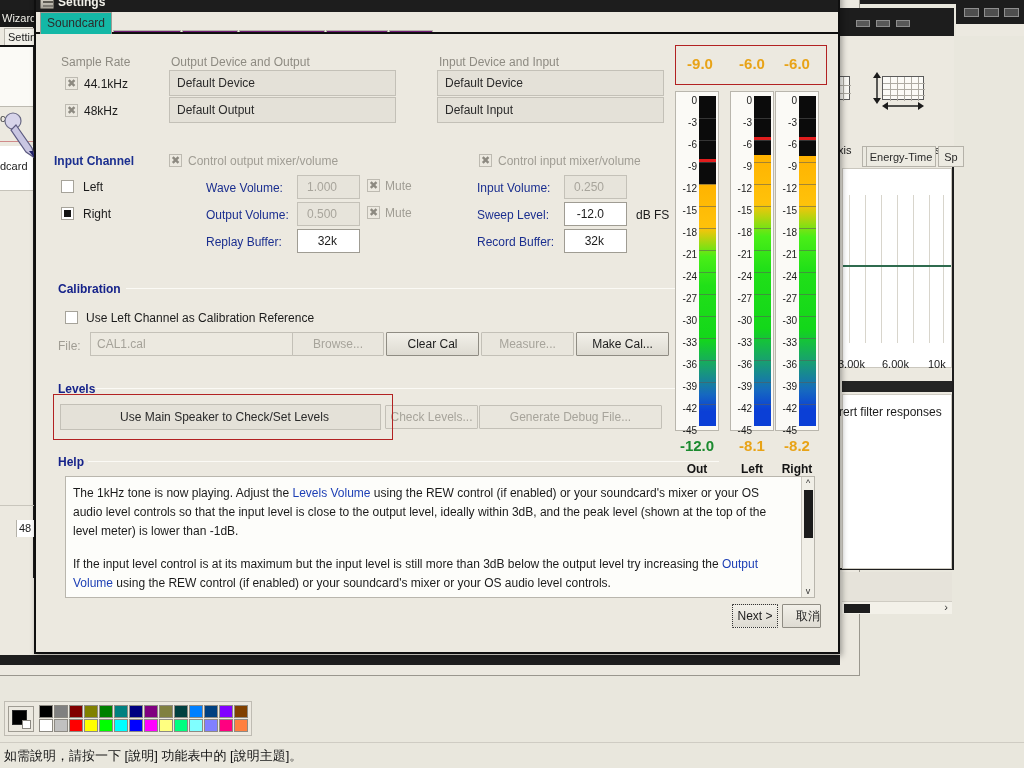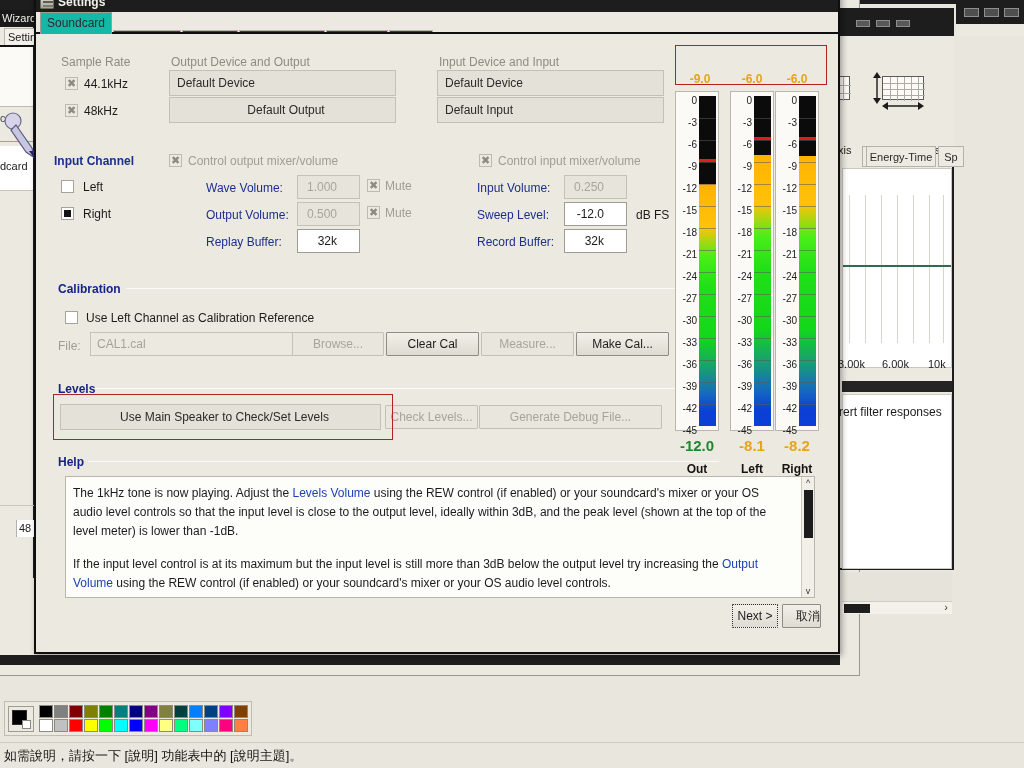--- a/index.html
+++ b/index.html
@@ -282,21 +282,21 @@
   .vscroll .a2 { bottom:0; }
   .vscroll .thumb { position:absolute; left:2px; top:13px; width:9px; height:48px; background:#1c1c1c; }
 
   
   .meterpanel { position:absolute; left:672px; top:45px; width:160px; height:390px; }
   .peakbox {
     position:absolute; left:3px; top:0; width:152px; height:40px;
     border:1px solid #b22222; background:#ece9e0;
   }
   .peakval {
-    position:absolute; top:27px; font-size:12px; font-weight:bold; color:#e8a317;
+    position:absolute; top:10px; font-size:15px; font-weight:bold; color:#e8a317;
     text-align:center; white-space:nowrap;
   }
   .mcol { position:absolute; top:46px; width:44px; height:340px; }
   .mcol .frame {
     position:absolute; left:0; top:0; width:44px; height:340px;
     background:#fbfaf6; border:1px solid #b9b6ad;
   }
   .scale { position:absolute; left:2px; top:0; width:20px; height:340px; }
   .scale span {
     position:absolute; right:0; font-size:10px; color:#1b1b1b; white-space:nowrap;
@@ -493,21 +493,21 @@
     <div class="dlg-body">
 
       <span class="sect-cap" style="left:25px; top:21px;">Sample Rate</span>
       <span class="cb dim checkedx" style="left:29px; top:43px;"></span>
       <span class="lbl" style="left:48px; top:43px;">44.1kHz</span>
       <span class="cb dim checkedx" style="left:29px; top:70px;"></span>
       <span class="lbl" style="left:48px; top:70px;">48kHz</span>
 
       <span class="sect-cap" style="left:135px; top:21px;">Output Device and Output</span>
       <span class="combo" style="left:133px; top:36px; width:227px;">Default Device</span>
-      <span class="combo" style="left:133px; top:63px; width:227px;text-align:center;">Default Output</span>
+      <span class="combo" style="left:133px; top:63px; width:227px;">Default Output</span>
 
       <span class="sect-cap" style="left:403px; top:21px;">Input Device and Input</span>
       <span class="combo" style="left:401px; top:36px; width:227px;">Default Device</span>
       <span class="combo" style="left:401px; top:63px; width:227px;">Default Input</span>
 
       <span class="lbl blue" style="left:18px; top:120px; font-weight:bold;">Input Channel</span>
       <span class="radio" style="left:25px; top:146px;"></span>
       <span class="lbl" style="left:47px; top:146px;">Left</span>
       <span class="radio sel" style="left:25px; top:173px;"></span>
       <span class="lbl" style="left:47px; top:173px;">Right</span>

